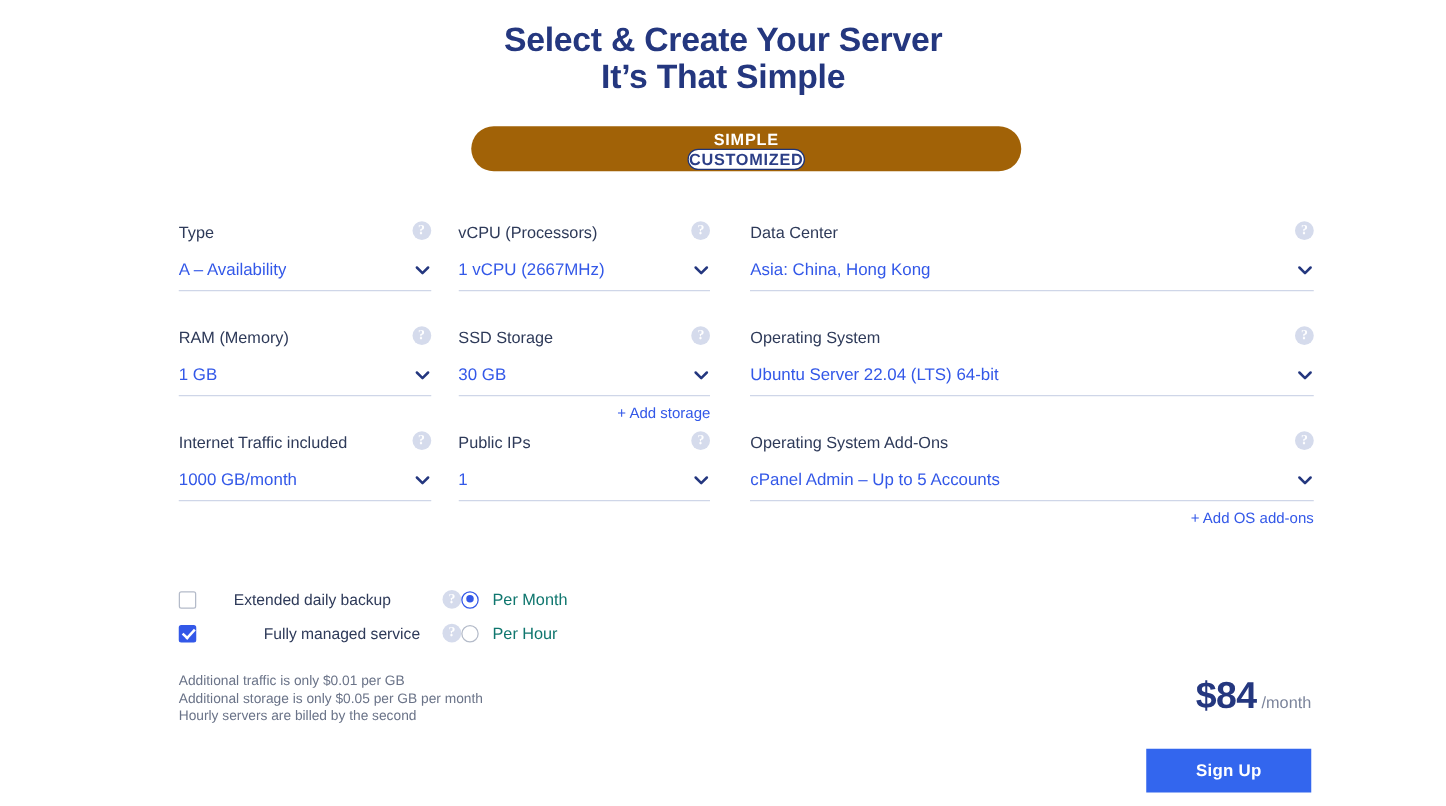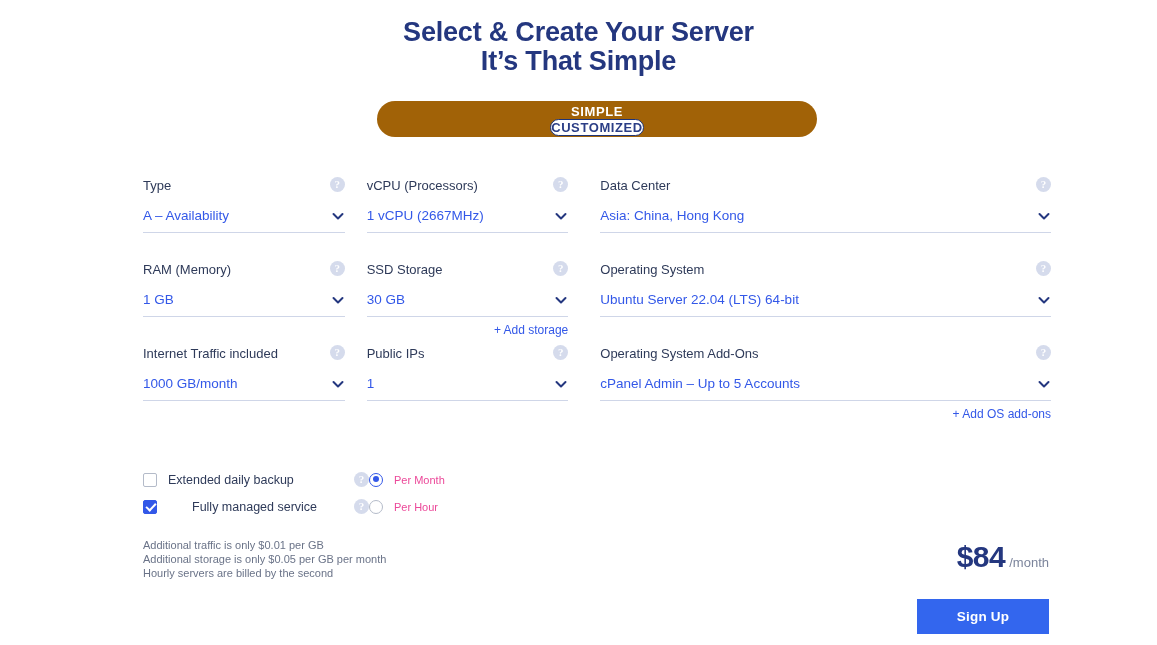--- a/index.html
+++ b/index.html
@@ -160,21 +160,21 @@
   }
   .cbox.checked::after {
     content: "";
     position: absolute;
     left: 3.5px; top: 0.5px;
     width: 4px; height: 8px;
     border: solid #fff;
     border-width: 0 2px 2px 0;
     transform: rotate(43deg);
   }
-  .check-label { font-size: 12.5px; color: #2e3a59; white-space: nowrap; }
+  .check-label { font-size: 12.5px; color: #2e3a59; white-space: nowrap; margin-left: 19px; }
   .check-row .help { top: 2px; right: 0; }
 
   .radios { margin-left: 0; position: relative; width: 180px; padding-left:0; }
   .radio-row {
     display: flex; align-items: center; height: 19px;
     cursor: pointer;
   }
   .radio-row + .radio-row { margin-top: 8px; }
   .rdot {
     width: 14px; height: 14px;
@@ -187,21 +187,21 @@
   }
   .rdot.selected { border: 1.5px solid #3358e8; }
   .rdot.selected::after {
     content: "";
     position: absolute;
     left: 2.5px; top: 2.5px;
     width: 6px; height: 6px;
     border-radius: 50%;
     background: #3358e8;
   }
-  .radio-label { font-size: 11px; color: #ec4899; white-space: nowrap; }
+  .radio-label { font-size: 13px; color: #0f766e; white-space: nowrap; }
 
   
   .notes {
     position: absolute;
     top: 538px; left: 143px;
     font-size: 11px;
     color: #6a7388;
     line-height: 14px;
   }
   .notes div { white-space: nowrap; }

